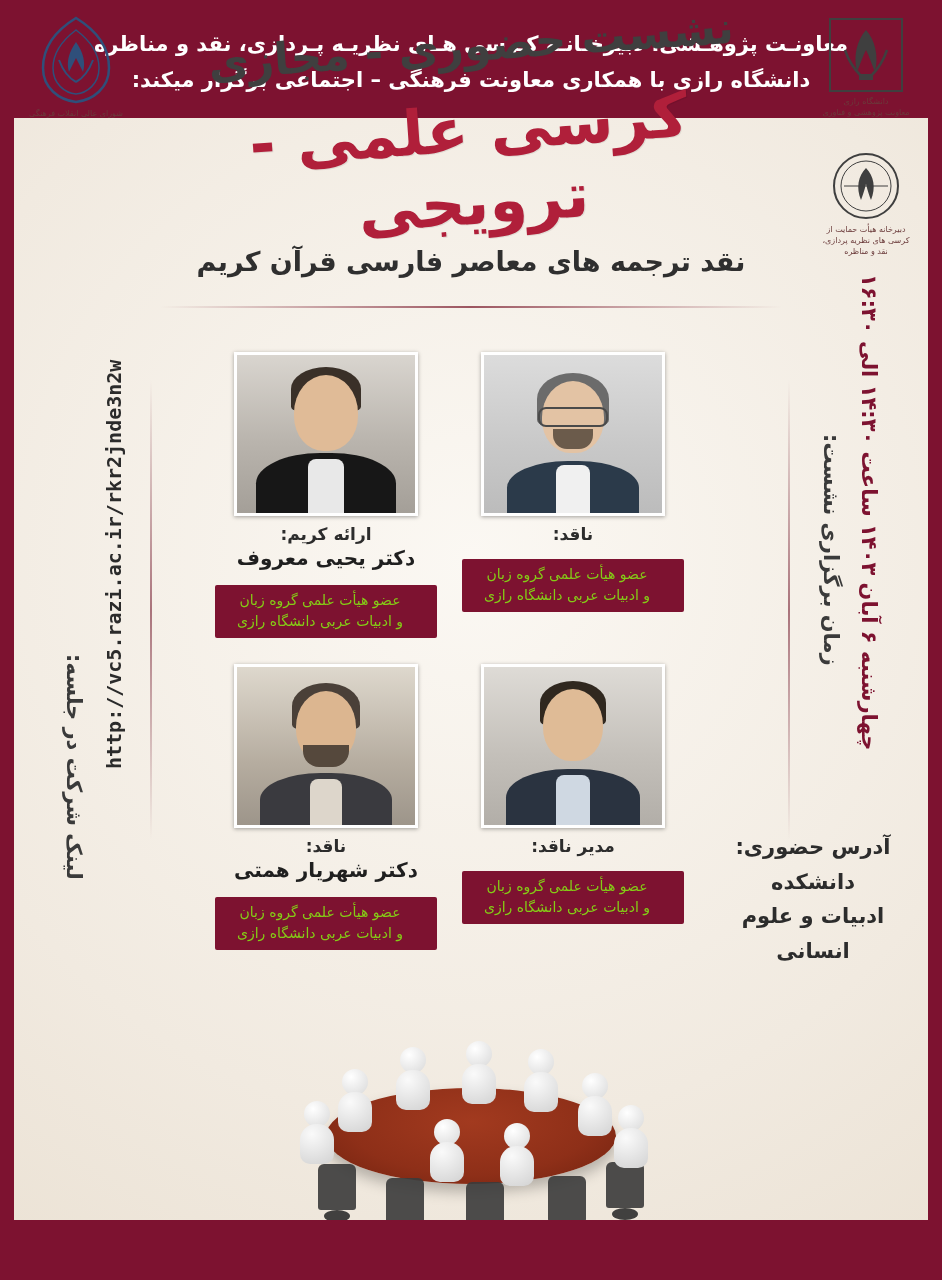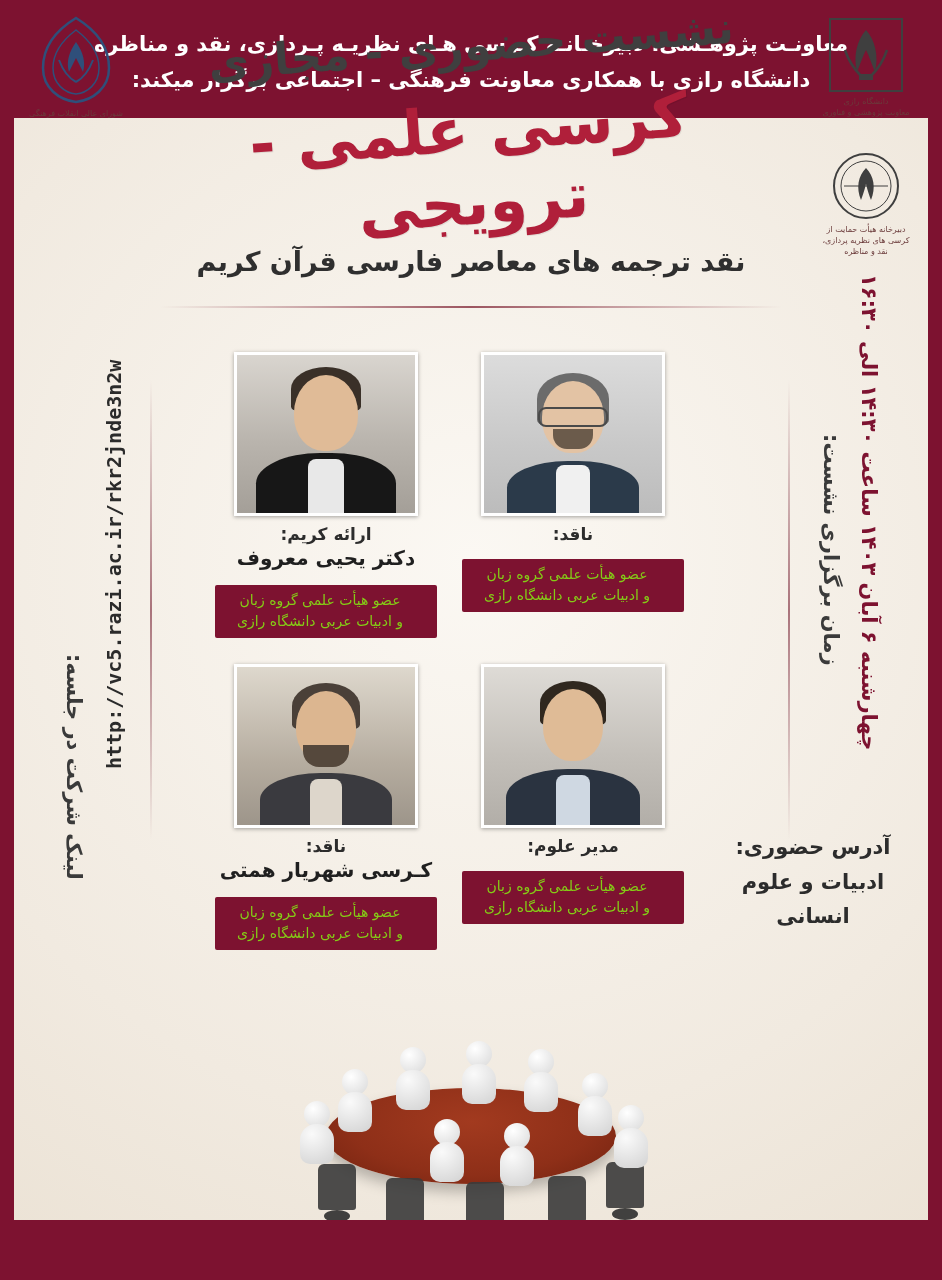--- a/index.html
+++ b/index.html
@@ -440,50 +440,51 @@
     </div>
 
     <div class="person">
       <div class="photo ph3">
         <div class="bg"></div>
         <div class="hair" style="top:14px;width:66px;height:44px;background:#30281f;"></div>
         <div class="head" style="top:22px;width:60px;height:72px;background:#dfbb96;"></div>
         <div class="body-shape" style="width:134px;height:62px;background:#2a3340;"></div>
         <div class="shirt" style="width:34px;height:50px;background:#cfd8e2;border-radius:8px 8px 0 0;"></div>
       </div>
-      <div class="role">مدیر علوم:</div>
+      <div class="role">مدیر ناقد:</div>
       <div class="affil">عضو هیأت علمی گروه زبان<br>و ادبیات عربی دانشگاه رازی</div>
     </div>
 
     <div class="person">
       <div class="photo ph4">
         <div class="bg"></div>
         <div class="hair" style="top:16px;width:68px;height:46px;background:#4a4038;"></div>
         <div class="head" style="top:24px;width:60px;height:72px;background:#dcb690;"></div>
         <div style="position:absolute;top:78px;left:50%;transform:translateX(-50%);width:46px;height:22px;background:#55483c;border-radius:0 0 16px 16px;"></div>
         <div class="body-shape" style="width:132px;height:58px;background:#3a3a3f;"></div>
         <div class="shirt" style="width:32px;height:46px;background:#ddd6cb;border-radius:8px 8px 0 0;"></div>
       </div>
       <div class="role">ناقد:</div>
-      <div class="pname">کـرسی شهریار همتی</div>
+      <div class="pname">دکتر شهریار همتی</div>
       <div class="affil">عضو هیأت علمی گروه زبان<br>و ادبیات عربی دانشگاه رازی</div>
     </div>
 
   </div>
 
   <div class="side-rule-right"></div>
   <div class="side-right">
     <div class="row">
       <div class="vtext rozane">چهارشنبه ۶ آبان ۱۴۰۳ ساعت ۱۴:۳۰ الی ۱۶:۳۰</div>
       <div class="vtext">زمان برگزاری نشست:</div>
     </div>
   </div>
 
   <div class="address">
     <div>آدرس حضوری:</div>
+    <div>دانشکده</div>
     <div>ادبیات و علوم انسانی</div>
   </div>
 
   <div class="side-rule-left"></div>
   <div class="side-left">
     <div class="vlink">http://vc5.razi.ac.ir/rkr2jnde3n2w</div>
     <div class="vlabel">لینک شرکت در جلسه:</div>
   </div>
 
   <div class="illustration">

